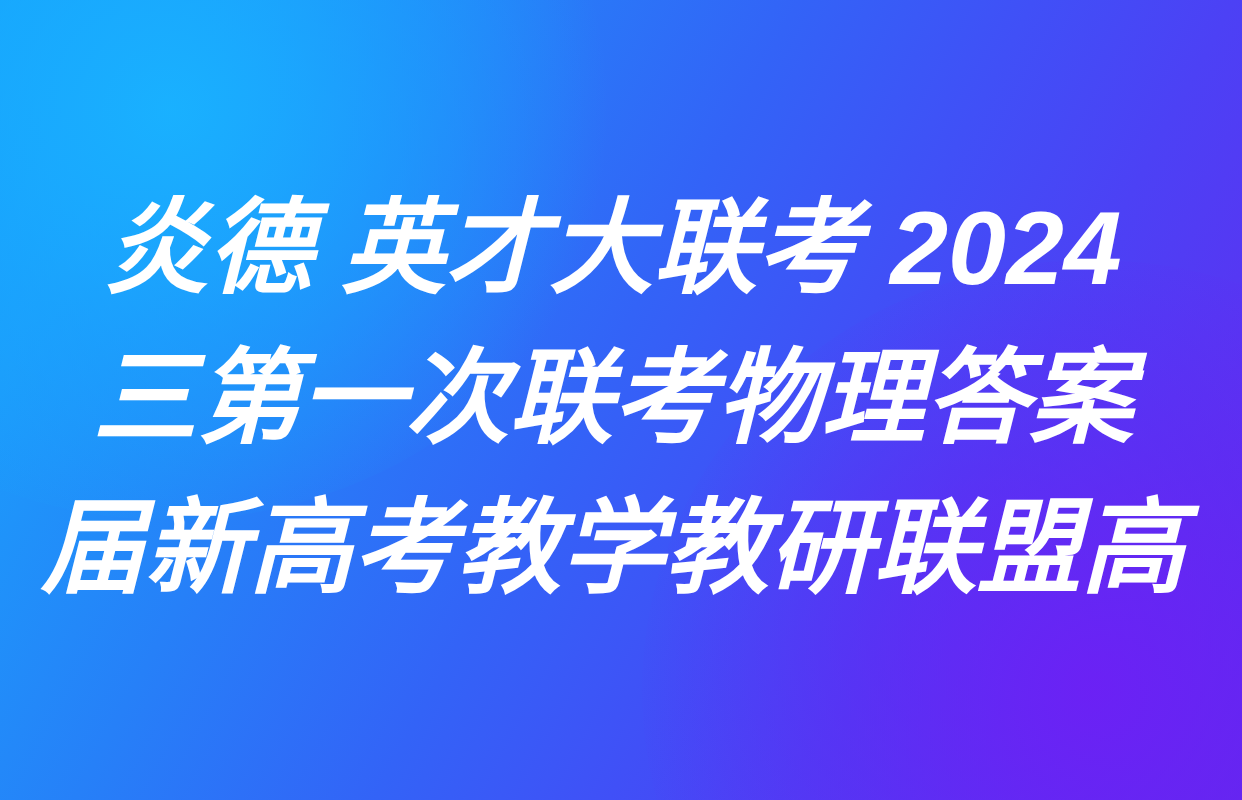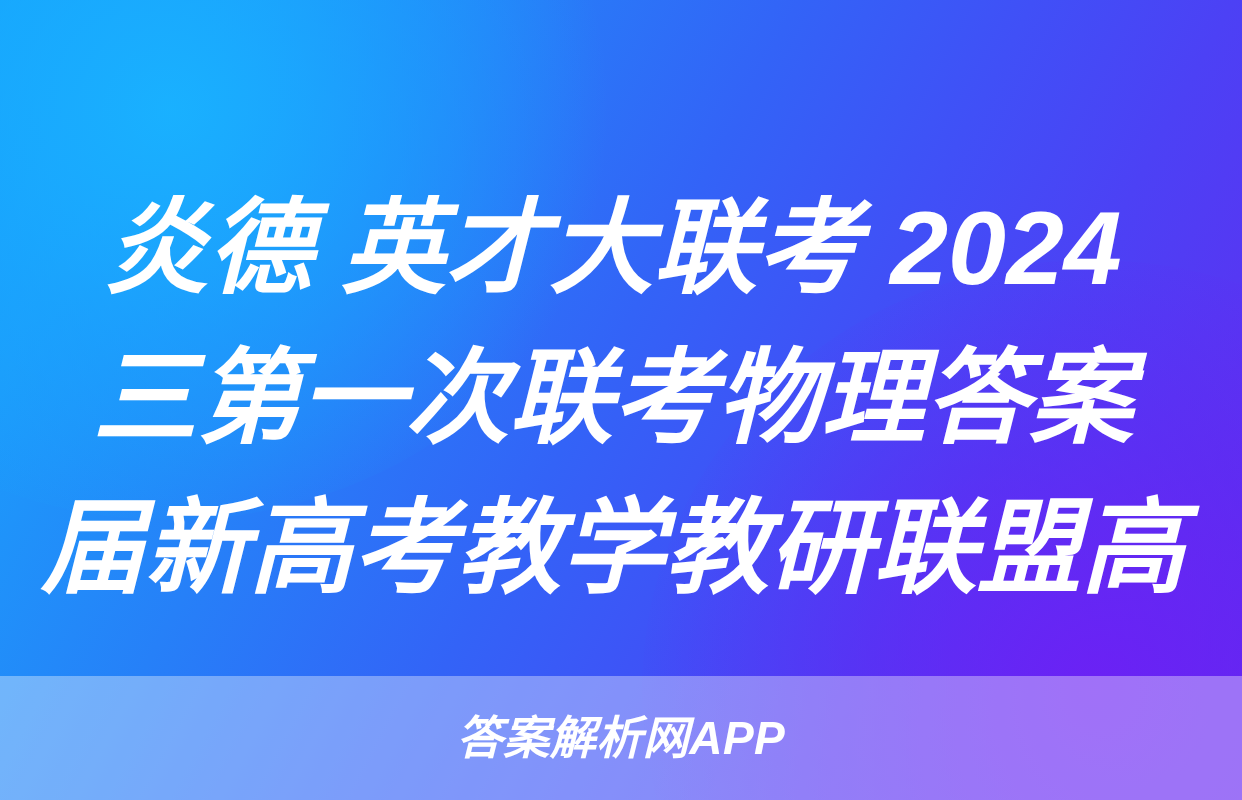--- a/index.html
+++ b/index.html
@@ -120,17 +120,14 @@
 
   <div class="glow-tl"></div>
   <div class="glow-br"></div>
 
   <div class="headline">
     <span class="headline-line">炎德 英才大联考 2024</span>
     <span class="headline-line">三第一次联考物理答案</span>
     <span class="headline-line">届新高考教学教研联盟高</span>
   </div>
 
-  <div class="watermark-band">
-    <span class="watermark-text">答案解析网APP</span>
-  </div>
 
 </div>
 
 </body></html>

